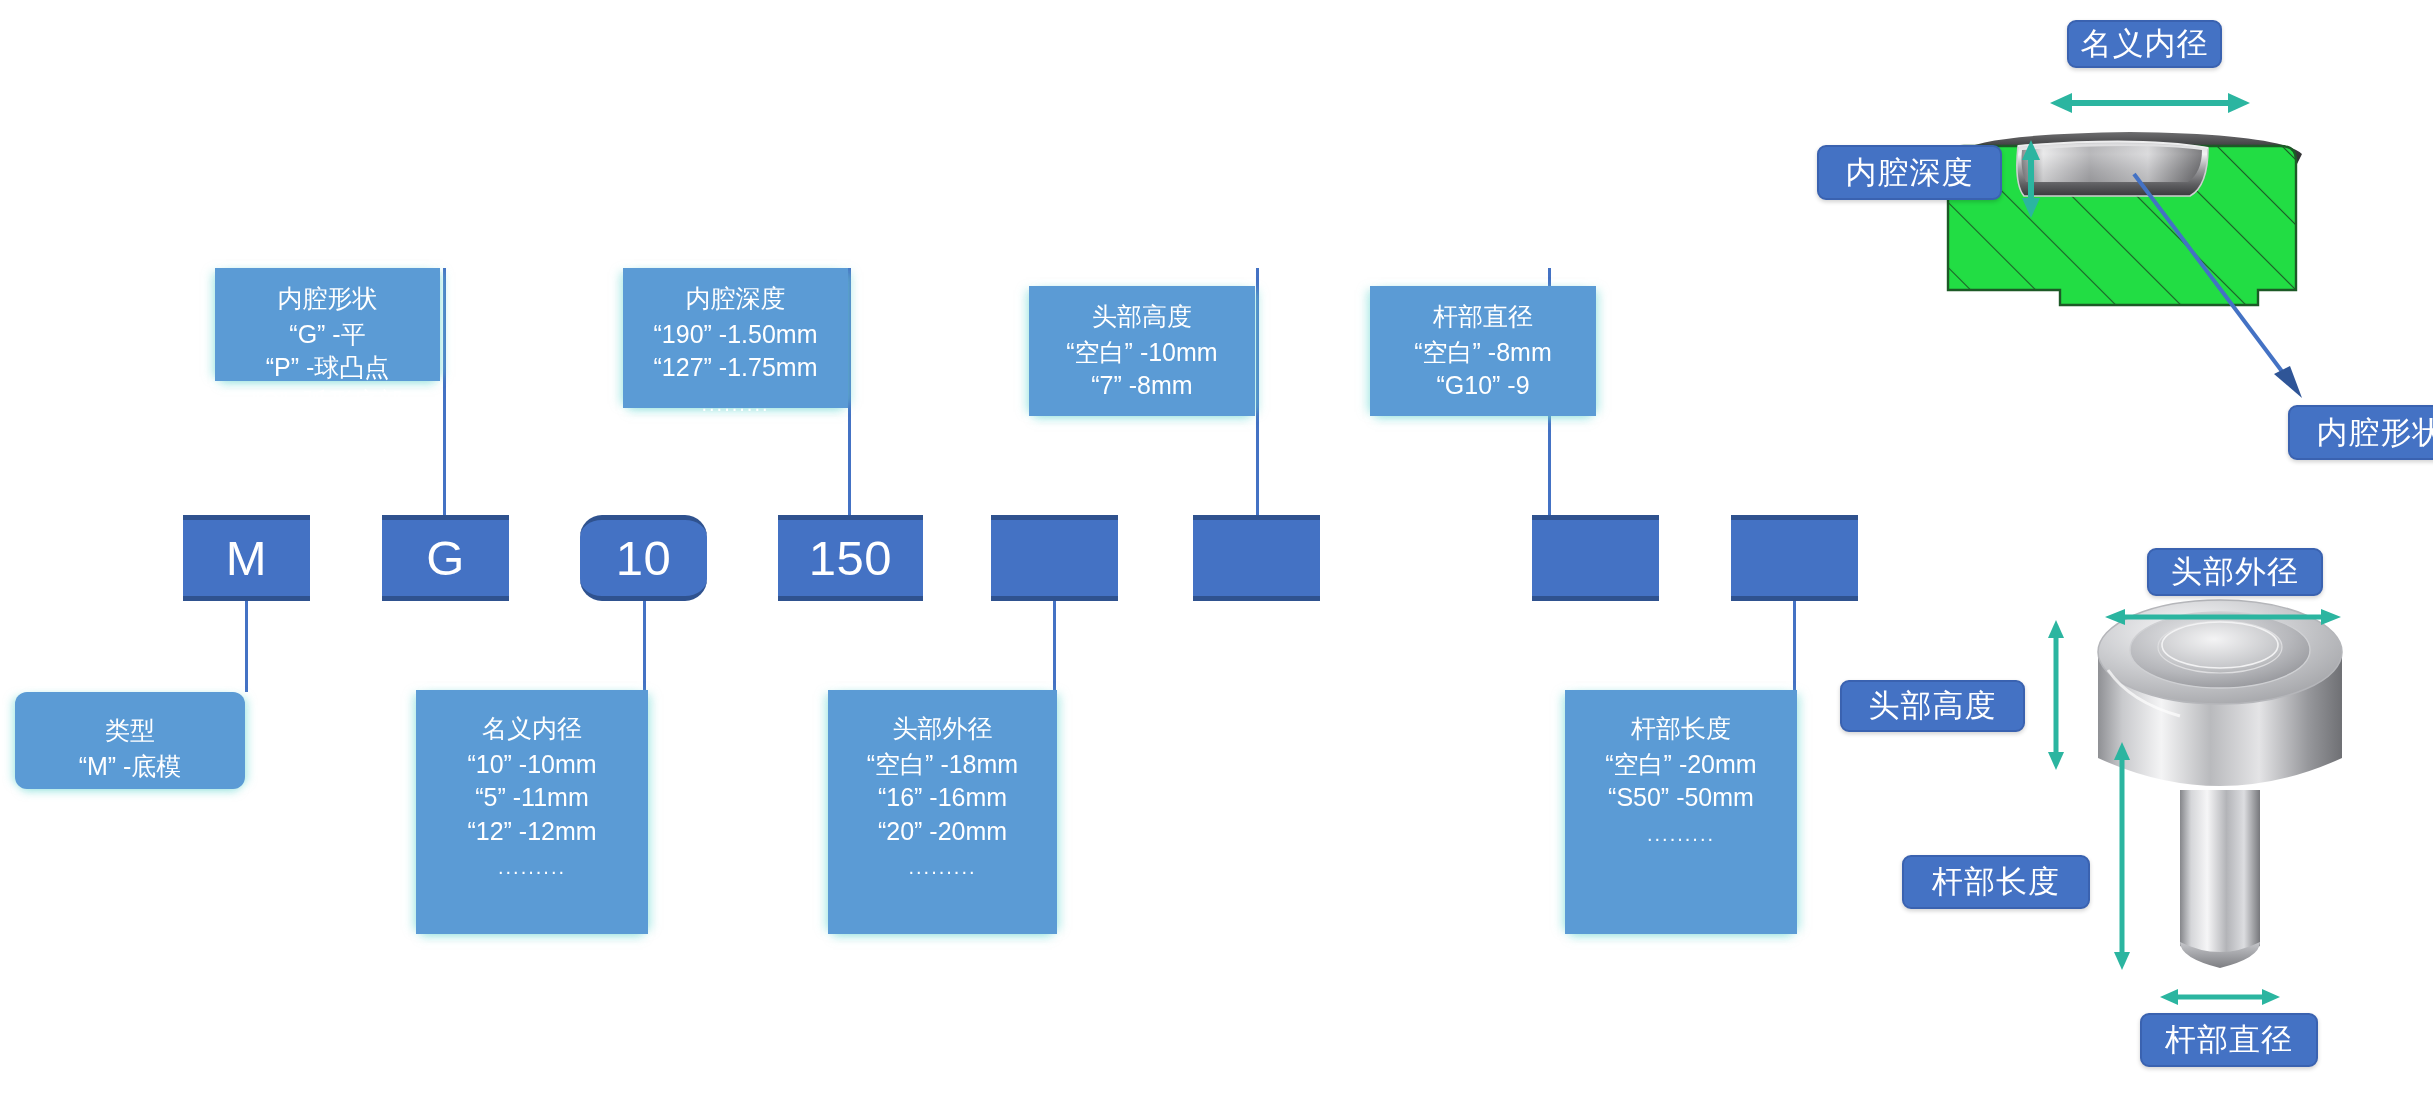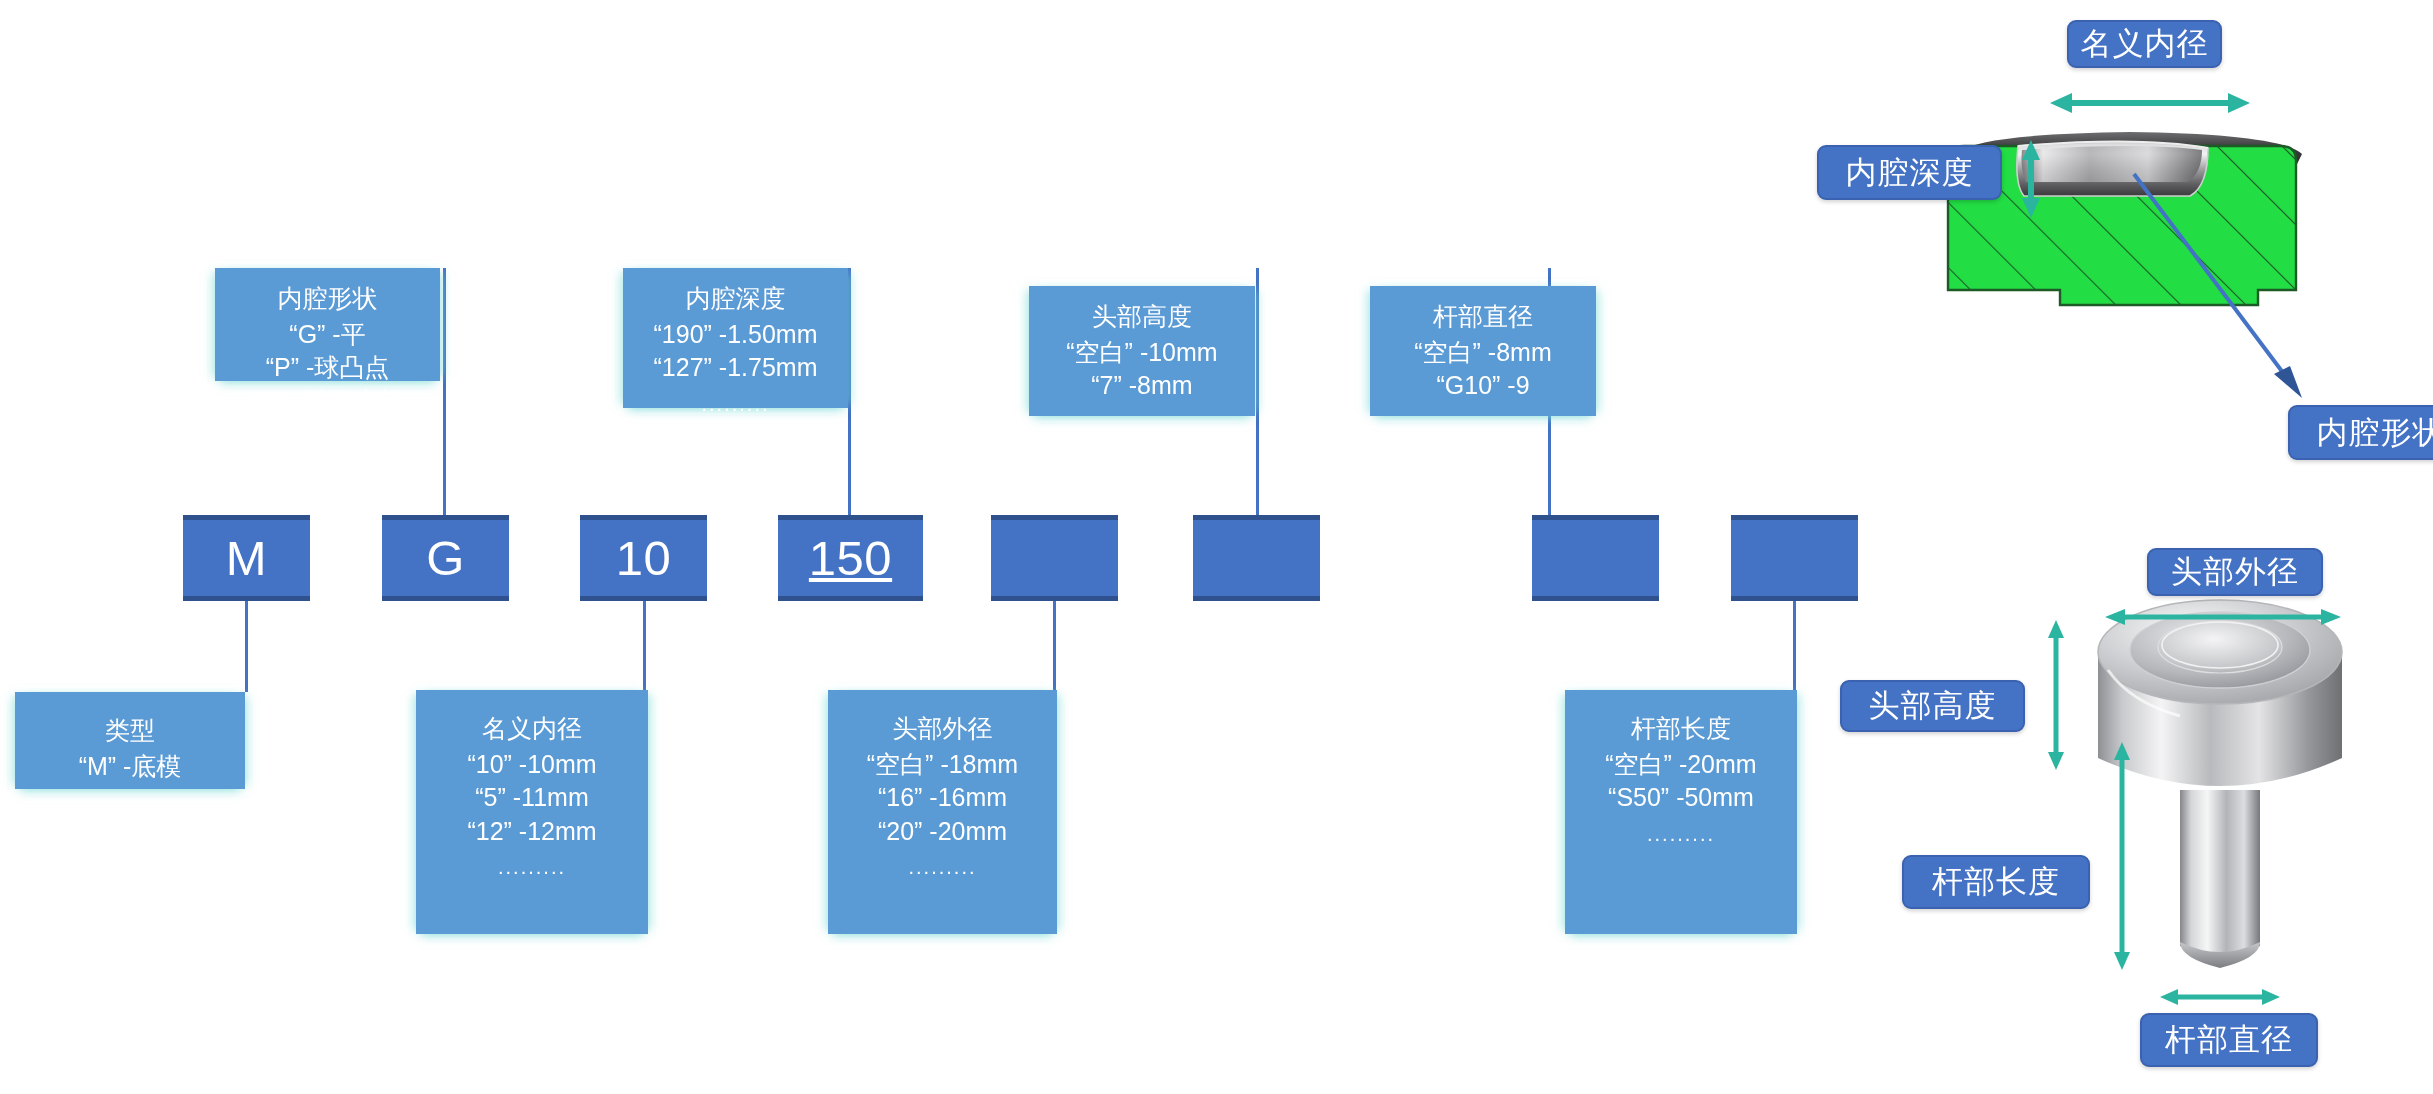--- a/index.html
+++ b/index.html
@@ -101,28 +101,28 @@
   </div>
 
   <div class="callout" style="left:1370px;top:286px;width:226px;height:130px;">
     <span class="ttl">杆部直径</span>
     <span class="ln">“空白” -8mm</span>
     <span class="ln">“G10” -9</span>
   </div>
 
   <div class="code-box" style="left:183px;top:515px;width:127px;height:86px;">M</div>
   <div class="code-box" style="left:382px;top:515px;width:127px;height:86px;">G</div>
-  <div class="code-box" style="left:580px;top:515px;width:127px;height:86px;">10</div>
-  <div class="code-box" style="left:778px;top:515px;width:145px;height:86px;text-decoration:underline;">150</div>
+  <div class="code-box" style="left:580px;top:515px;width:127px;height:86px;border-radius:22px;">10</div>
+  <div class="code-box" style="left:778px;top:515px;width:145px;height:86px;">150</div>
   <div class="code-box" style="left:991px;top:515px;width:127px;height:86px;"></div>
   <div class="code-box" style="left:1193px;top:515px;width:127px;height:86px;"></div>
   <div class="code-box" style="left:1532px;top:515px;width:127px;height:86px;"></div>
   <div class="code-box" style="left:1731px;top:515px;width:127px;height:86px;"></div>
 
-  <div class="callout" style="left:15px;top:692px;width:230px;height:97px;padding-top:22px;">
+  <div class="callout" style="left:15px;top:692px;width:230px;height:97px;padding-top:22px;border-radius:12px;">
     <span class="ttl">类型</span>
     <span class="ln">“M” -底模</span>
   </div>
 
   <div class="callout" style="left:416px;top:690px;width:232px;height:244px;padding-top:22px;">
     <span class="ttl">名义内径</span>
     <span class="ln">“10” -10mm</span>
     <span class="ln">“5” -11mm</span>
     <span class="ln">“12” -12mm</span>
     <span class="dots">.........</span>

